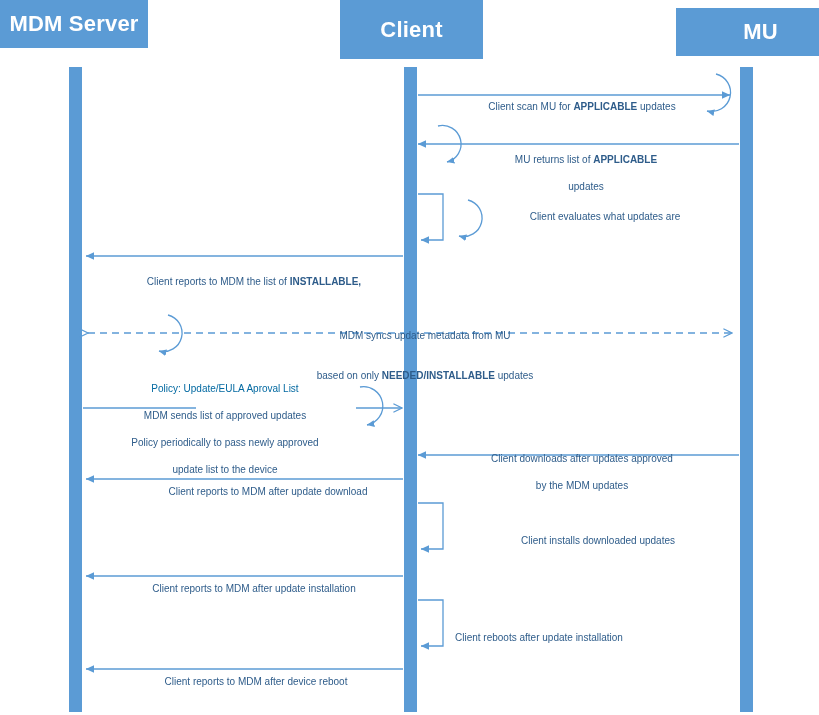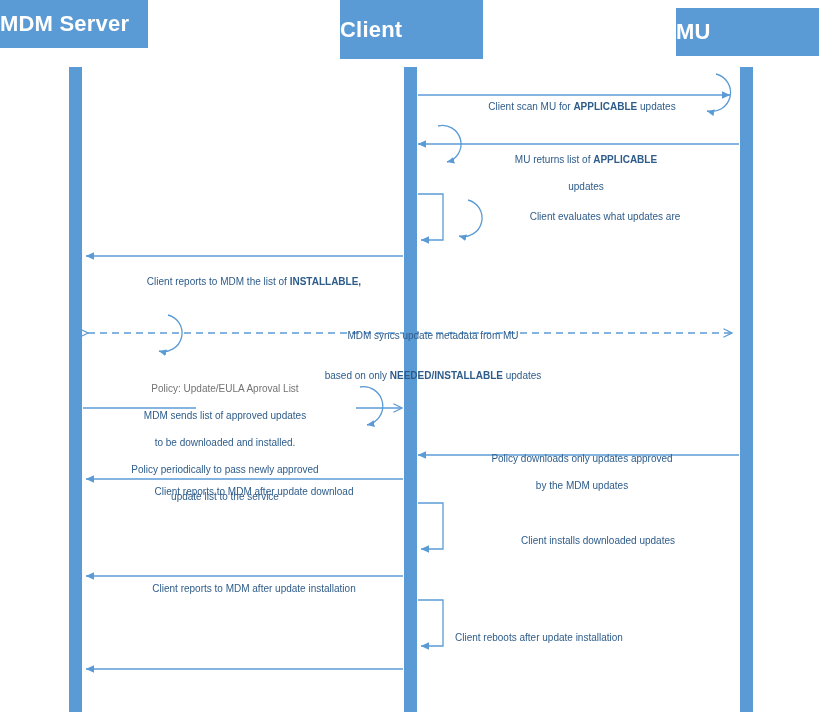--- a/index.html
+++ b/index.html
@@ -20,20 +20,21 @@
   }
   
   .participant-box {
     position: absolute;
     background: #5B9BD5;
     color: #ffffff;
     font-size: 22px;
     font-weight: bold;
     display: flex;
     align-items: center;
+    justify-content: center;
     letter-spacing: 0.2px;
     box-sizing: border-box;
     font-family: "Liberation Sans", sans-serif;
   }
   
   .lifeline {
     position: absolute;
     background: #5B9BD5;
     width: 13px;
   }
@@ -54,21 +55,21 @@
     color: #2E5C8A;
     text-align: center;
     line-height: 1.35;
     white-space: pre-line;
     box-sizing: border-box;
   }
   .msg-label b {
     font-weight: bold;
   }
   .msg-label .policy {
-    color: #737373;
+    color: #0369a1;
     font-weight: normal;
     text-align: center;
   }
 </style>
 </head>
 <body>
 
 <div id="diagram">
 
   <div class="participant-box" style="left:0px; top:0px; width:148px; height:48px;">
@@ -170,50 +171,52 @@
   <div class="msg-label" style="left:480px; top:196px; width:250px;">
     <div>Client evaluates what updates are</div>
   </div>
 
   <div class="msg-label" style="left:104px; top:248px; width:300px;">
     <div>
       <span>Client reports to MDM the list of </span><b>INSTALLABLE,</b>
     </div>
   </div>
 
-  <div class="msg-label" style="left:300px; top:315px; width:266px;">
+  <div class="msg-label" style="left:292px; top:315px; width:266px;">
     <div>MDM syncs update metadata from MU</div>
     <div>
       <span>based on only </span><b>NEEDED/INSTALLABLE</b><span> updates</span>
     </div>
   </div>
 
   <div class="msg-label" style="left:95px; top:368px; width:260px;">
     <div class="policy">Policy: Update/EULA Aproval List</div>
     <div>MDM sends list of approved updates</div>
-    <div>to be downloaded and installed.</div>
     <div>Policy periodically to pass newly approved</div>
-    <div>update list to the service</div>
+    <div>update list to the device</div>
   </div>
 
   <div class="msg-label" style="left:462px; top:438px; width:240px;">
-    <div>Policy downloads only updates approved</div>
+    <div>Client downloads after updates approved</div>
     <div>by the MDM updates</div>
   </div>
 
-  <div class="msg-label" style="left:110px; top:471px; width:288px;">
+  <div class="msg-label" style="left:124px; top:471px; width:288px;">
     <span>Client reports to MDM after update download</span>
   </div>
 
   <div class="msg-label" style="left:455px; top:520px; width:220px; text-align:right;">
     <span>Client installs downloaded updates</span>
   </div>
 
   <div class="msg-label" style="left:108px; top:568px; width:292px;">
     <span>Client reports to MDM after update installation</span>
   </div>
 
   <div class="msg-label" style="left:455px; top:617px; width:230px; text-align:left;">
     <span>Client reboots after update installation</span>
   </div>
 
+  <div class="msg-label" style="left:120px; top:661px; width:272px;">
+    <span>Client reports to MDM after device reboot</span>
+  </div>
 
 </div>
 
 </body></html>

